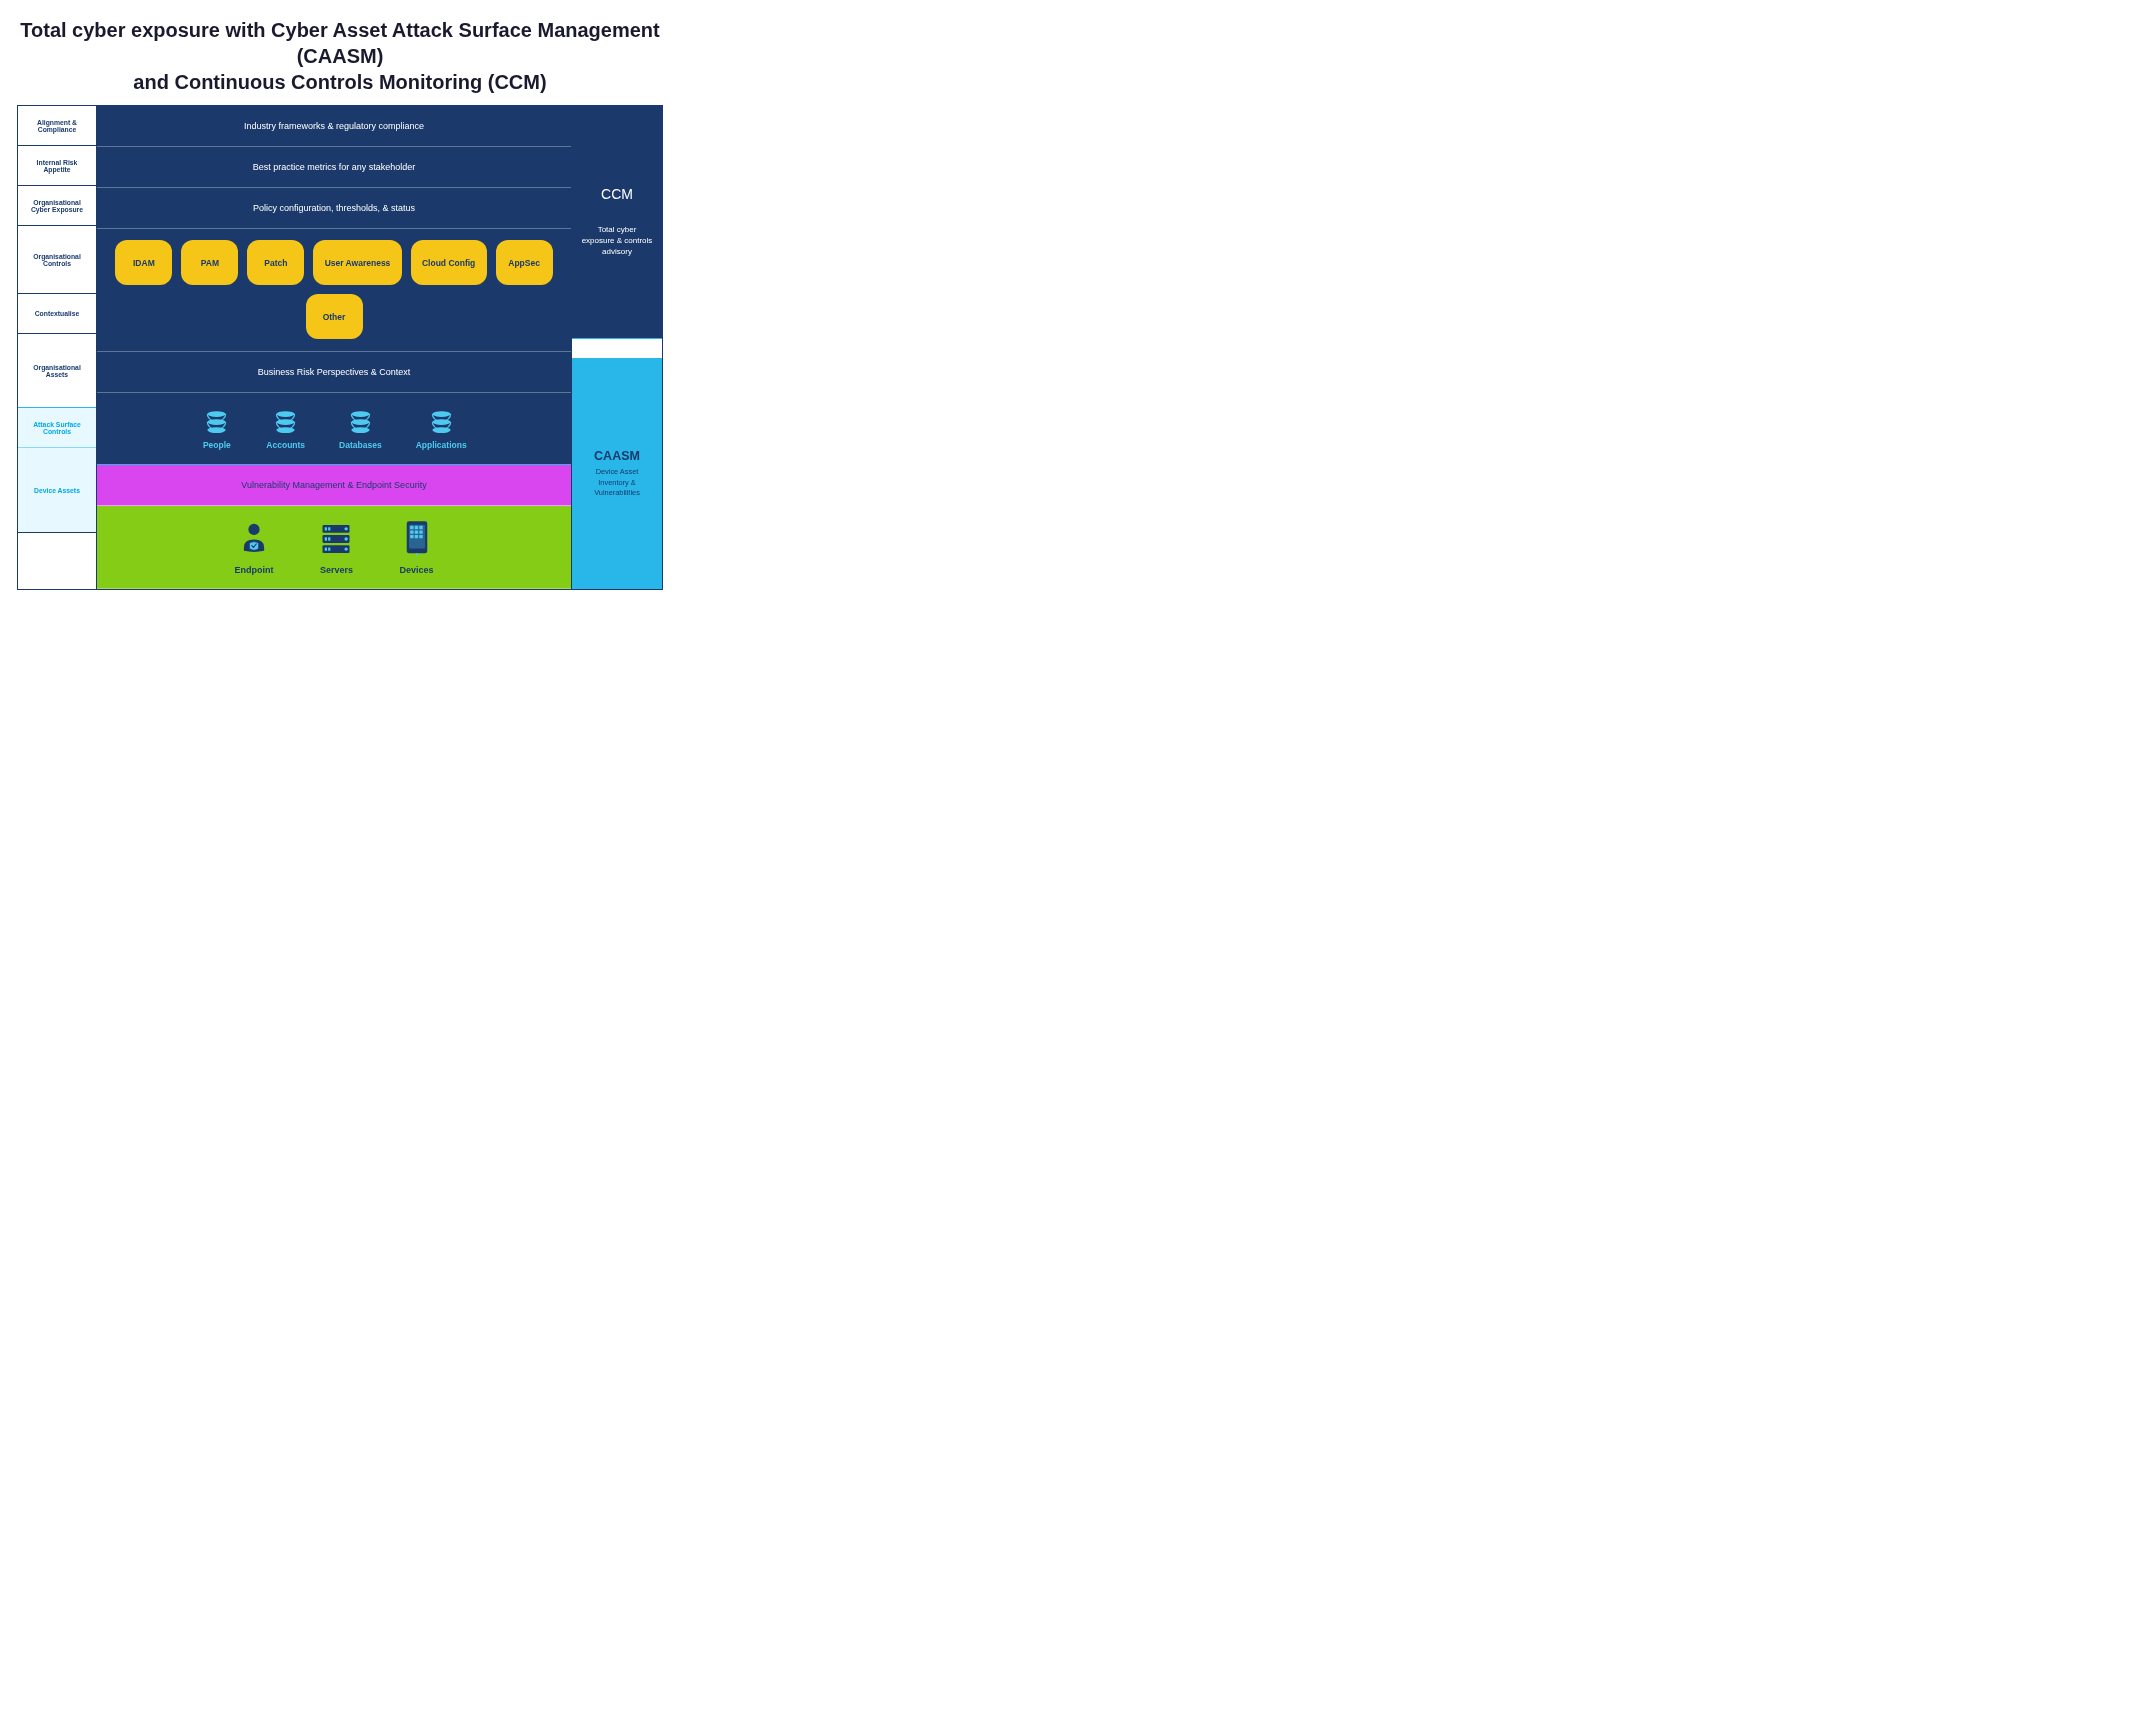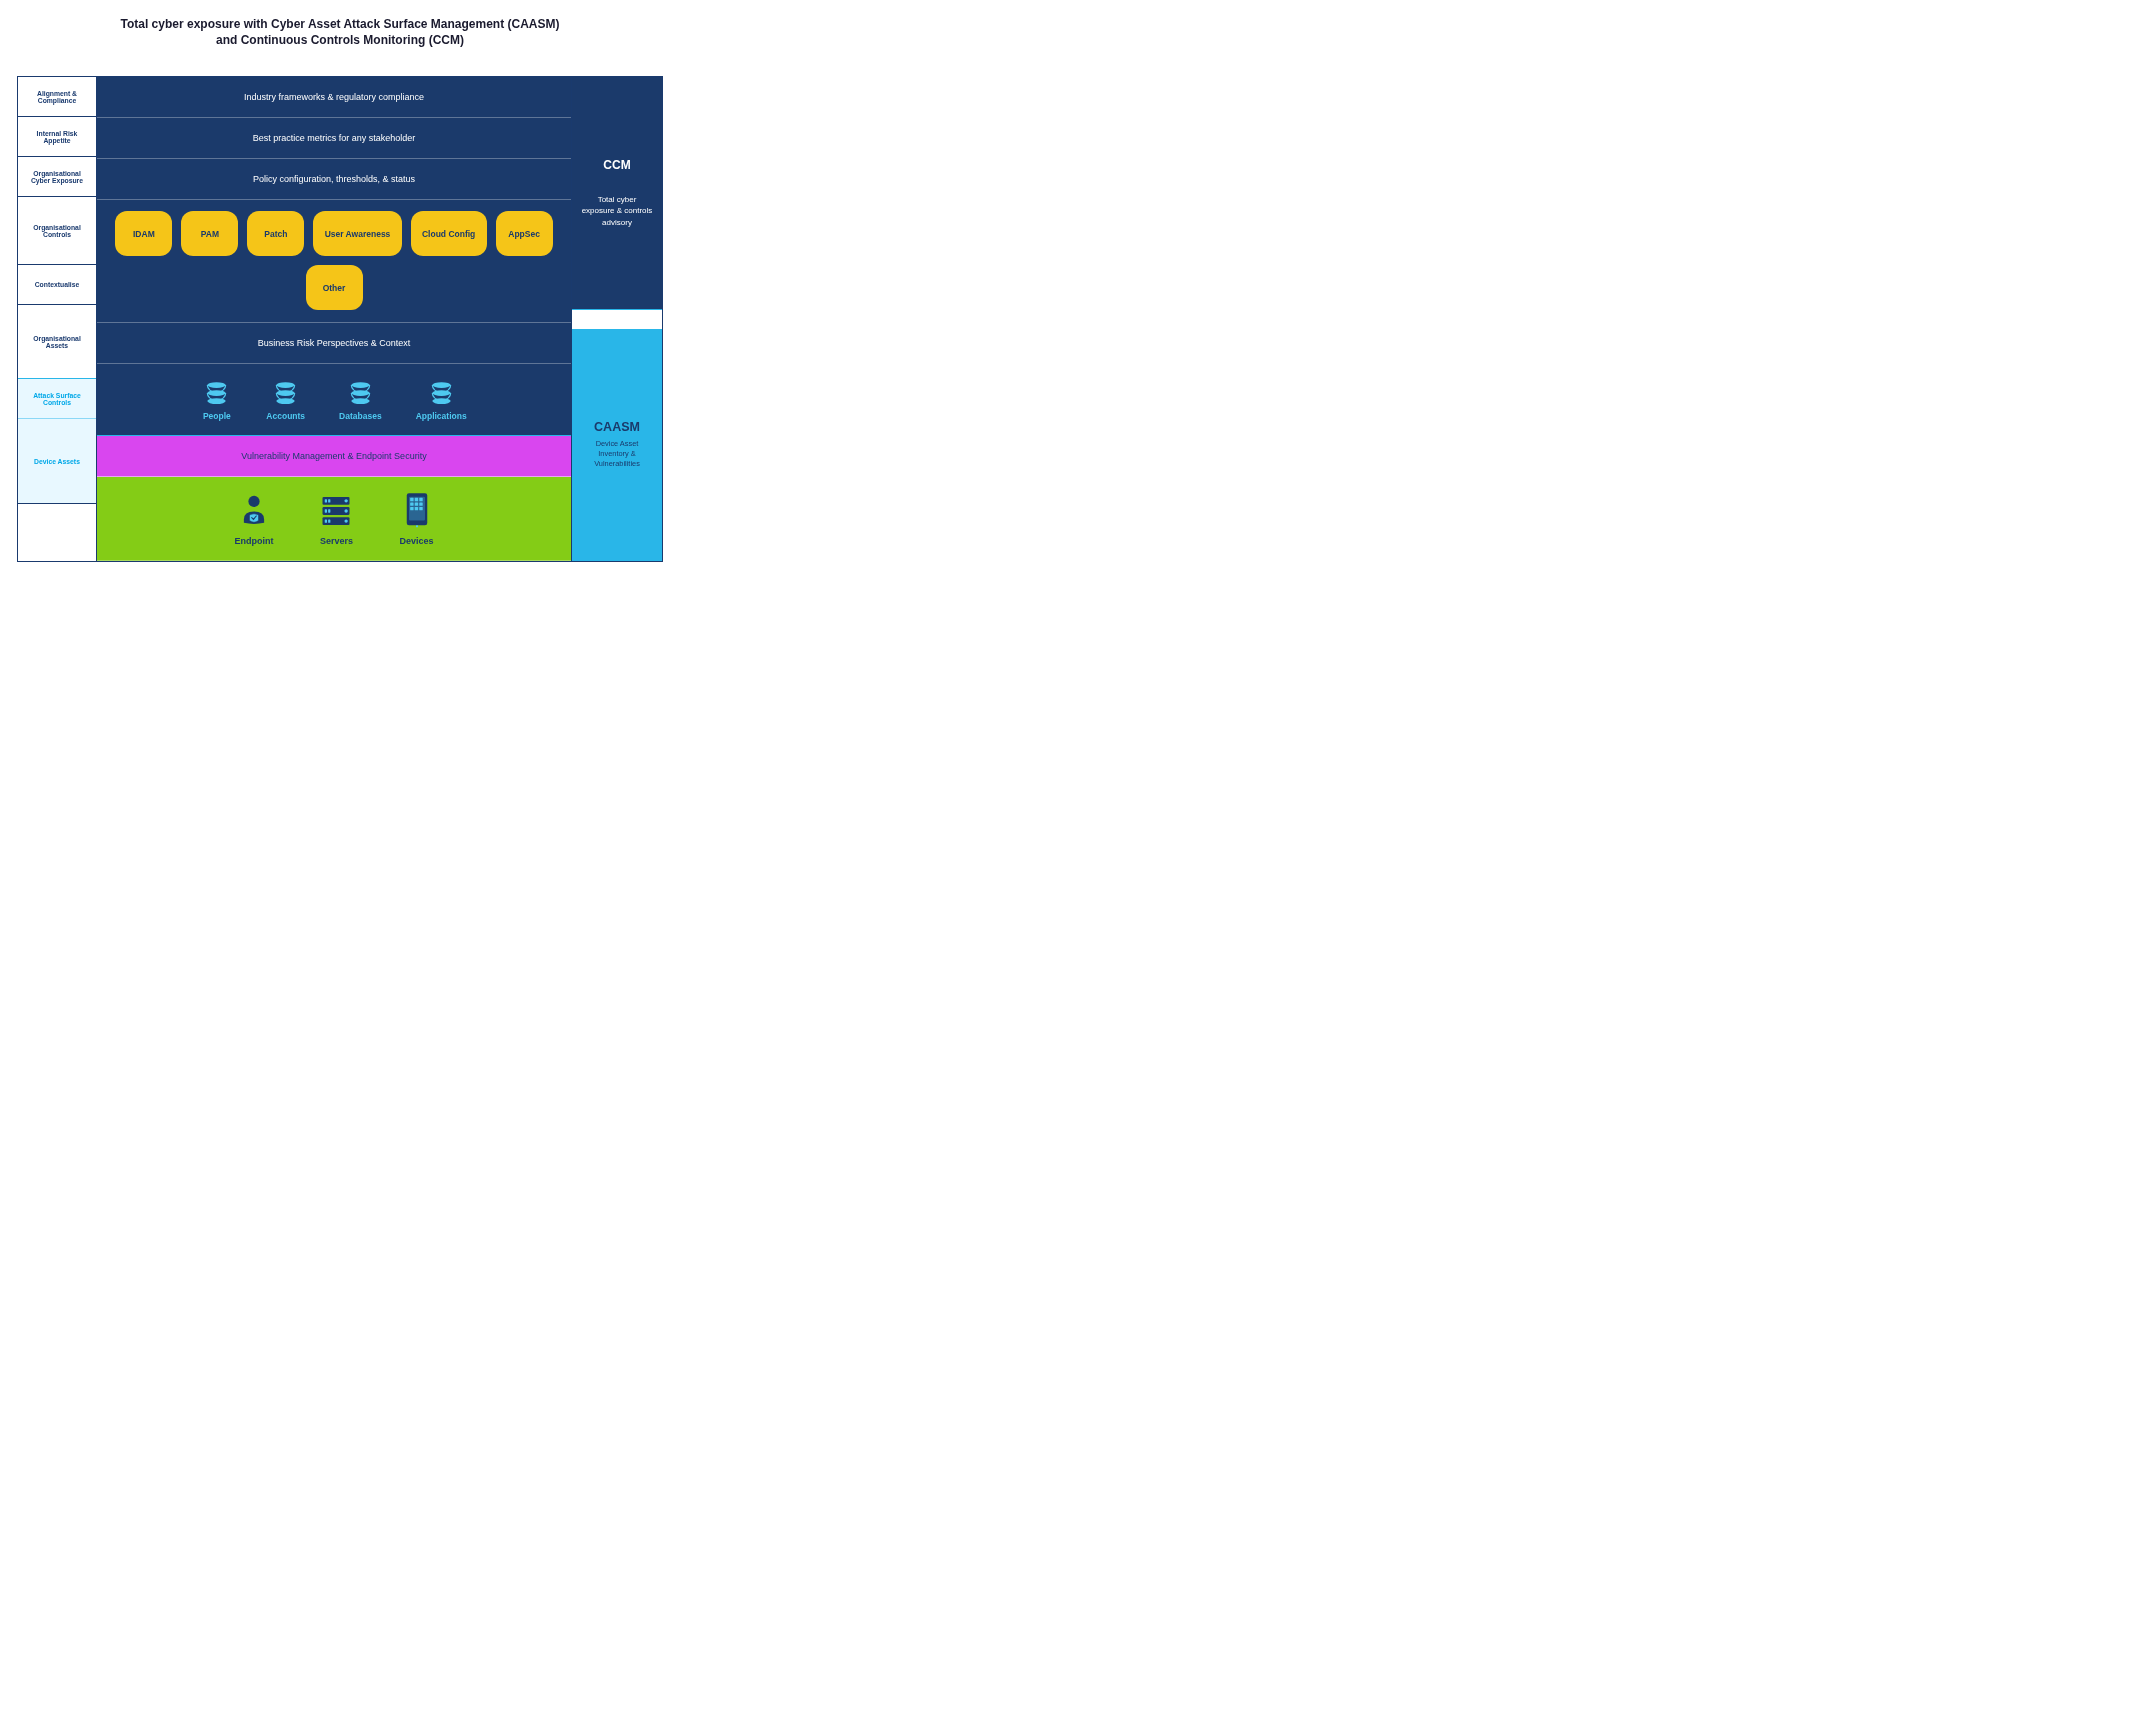--- a/index.html
+++ b/index.html
@@ -3,25 +3,25 @@
   <meta charset="utf-8">
   <style>
     * { box-sizing: border-box; margin: 0; padding: 0; }
     body {
       font-family: Arial, sans-serif;
       background: #ffffff;
       padding: 17px;
       width: 680px;
     }
     .main-title {
-      font-size: 12px;
+      font-size: 20px;
       font-weight: bold;
       color: #1a1a2e;
       text-align: center;
-      margin-bottom: 28px;
+      margin-bottom: 10px;
       line-height: 1.3;
     }
     .outer-wrapper {
       display: flex;
       gap: 0;
       border: 1.1px solid #1a3a6e;
     }
     .left-panel {
       display: flex;
       flex-direction: column;
@@ -148,22 +148,22 @@
       display: flex;
       flex-direction: column;
       align-items: center;
       justify-content: center;
       padding: 11.3px 9px;
       color: white;
       text-align: center;
       border-bottom: 1.1px solid #29b6e8;
     }
     .ccm-title {
-      font-size: 12px;
-      font-weight: bold;
+      font-size: 14px;
+      font-weight: normal;
       margin-bottom: 22px;
     }
     .ccm-sub {
       font-size: 8px;
       line-height: 1.4;
     }
     .caasm-box {
       background: #29b6e8;
       flex: 1;
       display: flex;

